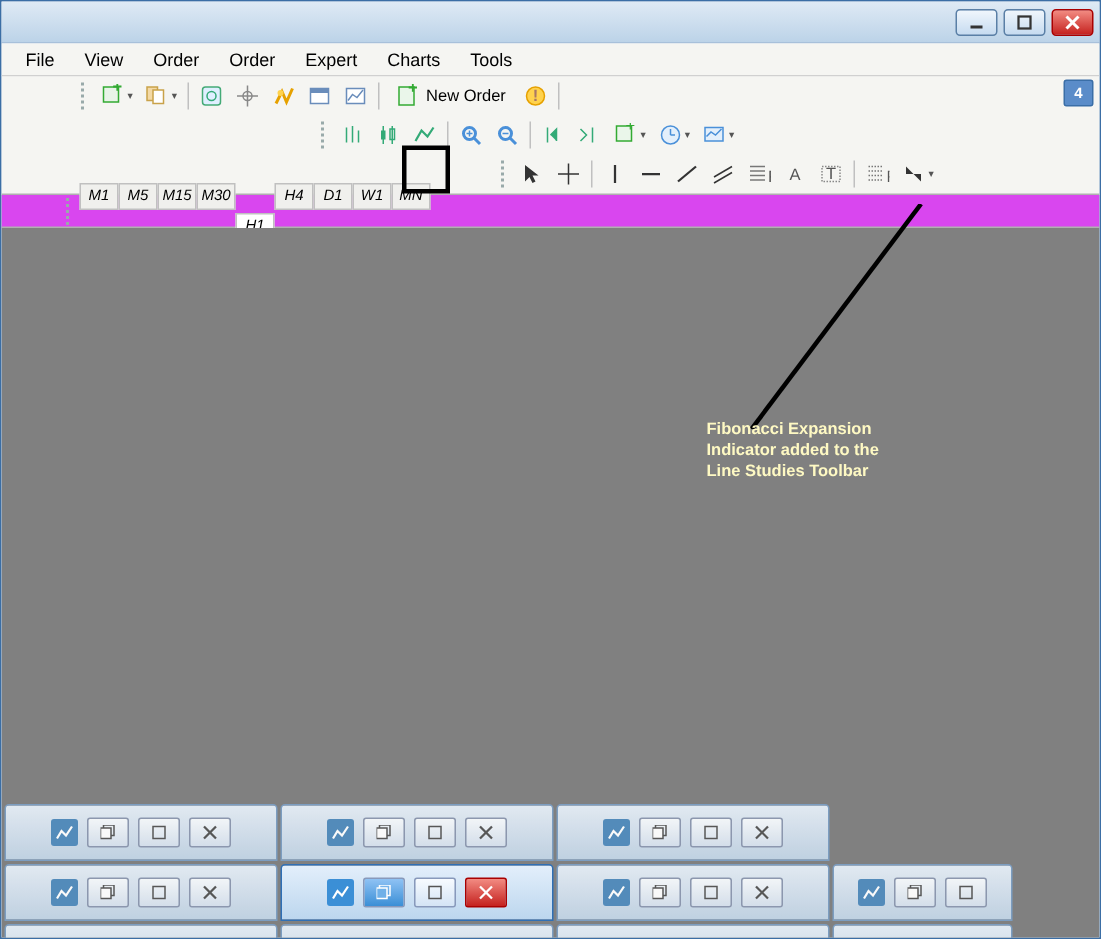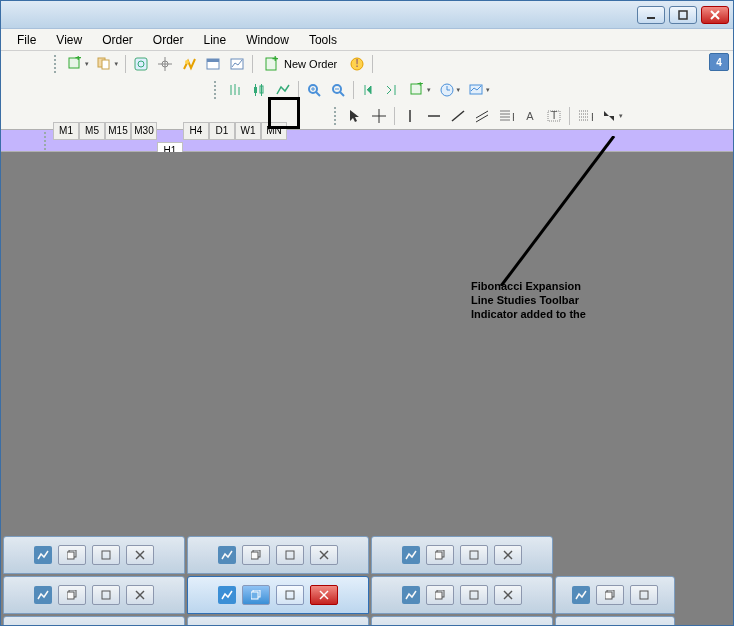--- a/index.html
+++ b/index.html
@@ -13,27 +13,27 @@
 .toolbars { background:#f5f5f2; border-bottom:1px solid #b0b0b0; }
 .tbar { height: 26px; display:flex; align-items:center; position:relative; }
 .tbar.r1 { padding-left: 50px; }
 .tbar.r2 { padding-left: 210px; }
 .tbar.r3 { padding-left: 330px; }
 .handle { width:6px; height:18px; border-left:2px dotted #9aa; margin:0 3px;}
 .tbtn { min-width:22px; height:22px; display:inline-flex; align-items:center; justify-content:center; margin:0 1px; border:1px solid transparent; border-radius:2px; cursor:pointer; padding:0 2px;}
 .tbtn.textbtn { padding: 0 6px; gap:4px;}
 .tbtn .dd { font-size:7px; margin-left:2px; color:#555;}
 .sep { width:1px; height:18px; background:#c0c0c0; margin:0 3px; }
-.tfbar { height:22px; background:#c4b5fd; display:flex; align-items:center; padding-left:40px; border-bottom:1px solid #b0b0b0;}
+.tfbar { height:22px; background:#d946ef; display:flex; align-items:center; padding-left:40px; border-bottom:1px solid #b0b0b0;font-style:italic;}
 .tfbtn { min-width:26px; height:18px; border:1px solid #c0c0c0; background:#f0f0ed; display:flex; align-items:center; justify-content:center; font-size:10px; margin:0; cursor:pointer;}
 .tfbtn.active { background:#fff; border-bottom:1px solid #fff;margin-top:20px;}
 .content { position:relative; background:#808080; height: 384px; }
 .callout-line { position:absolute; left:480px; top:0; width:160px; height:150px; pointer-events:none;}
 .callout-box { position:absolute; left:600px; top:-40px; width:32px; height:32px; border:3px solid #000; pointer-events:none;}
-.callout-text { position:absolute; left:470px; top:128px; width:220px; color:#000000; font-weight:bold; font-size:15px; line-height:1.25; }
+.callout-text { position:absolute; left:470px; top:128px; width:220px; color:#fef9c3; font-weight:bold; font-size:15px; line-height:1.25; }
 .mdi-area { background:#808080; height: 120px; overflow:hidden; }
 .mdi-row { display:flex; height:40px; gap:2px; padding:0 2px 2px 2px;}
 .mini-win { flex:0 0 auto; min-width:182px; height:38px; border:1px solid #6fa0d6; border-radius:3px 3px 0 0; background:linear-gradient(#e3effb,#bcd6ee); display:flex; align-items:center; justify-content:center; gap:6px;}
 .mini-win.inactive { filter:grayscale(30%) opacity(0.95); }
 .mini-btn { width:28px; height:20px; border:1px solid #89b; border-radius:2px; background:linear-gradient(#f7fbff,#d4e4f5); display:flex; align-items:center; justify-content:center; cursor:pointer;}
 .mini-btn.close-red { background:linear-gradient(#f28b82,#c5221f); border-color:#a00;}
 .mini-ico { width:18px; height:18px; background:#3b8fd6; border-radius:2px; display:flex; align-items:center; justify-content:center;}
 .badge { position:absolute; right:4px; top:2px; width:20px; height:18px; background:#5a8cc9; border:1px solid #3a6ea7; border-radius:2px; color:#fff; font-weight:bold; display:flex; align-items:center; justify-content:center; font-size:10px;}
 .ico16 { width:16px; height:16px; display:block;}
 </style>
@@ -57,22 +57,22 @@
         <line x1="9" y1="1" x2="1" y2="9" stroke="#fff" stroke-width="2"></line>
       </svg>
     </div>
 </div>
 
 <div class="menubar">
   <div class="menuitem">File</div>
   <div class="menuitem">View</div>
   <div class="menuitem">Order</div>
   <div class="menuitem">Order</div>
-  <div class="menuitem">Line</div>
-  <div class="menuitem">Window</div>
+  <div class="menuitem">Expert</div>
+  <div class="menuitem">Charts</div>
   <div class="menuitem">Tools</div>
 </div>
 
 <div class="toolbars">
 
   <div class="tbar r1" style="position:relative;">
     <span class="handle"></span>
     <div class="tbtn">
       <svg class="ico16" viewBox="0 0 16 16">
           <rect x="2" y="2" width="10" height="10" fill="#e8f4e8" stroke="#3a3"></rect>
@@ -303,22 +303,22 @@
       <div class="tfbtn">MN</div>
     </div>
 </div>
 
 <div class="content">
   <svg class="callout-line" viewBox="0 0 160 150" style="left:490px; top:-16px;">
     <line x1="123" y1="0" x2="10" y2="150" stroke="#000" stroke-width="3"></line>
   </svg>
   <div class="callout-text">
     <div>Fibonacci Expansion</div>
+    <div>Indicator added to the</div>
     <div>Line Studies Toolbar</div>
-    <div>Indicator added to the</div>
   </div>
 </div>
 
 <div class="mdi-area">
   <div class="mdi-row">
     <div class="mini-win inactive">
       <span class="mini-ico">
           <svg width="12" height="12" viewBox="0 0 12 12">
             <polyline points="1,10 4,5 7,8 11,2" fill="none" stroke="#fff" stroke-width="1.5"></polyline>
           </svg>

